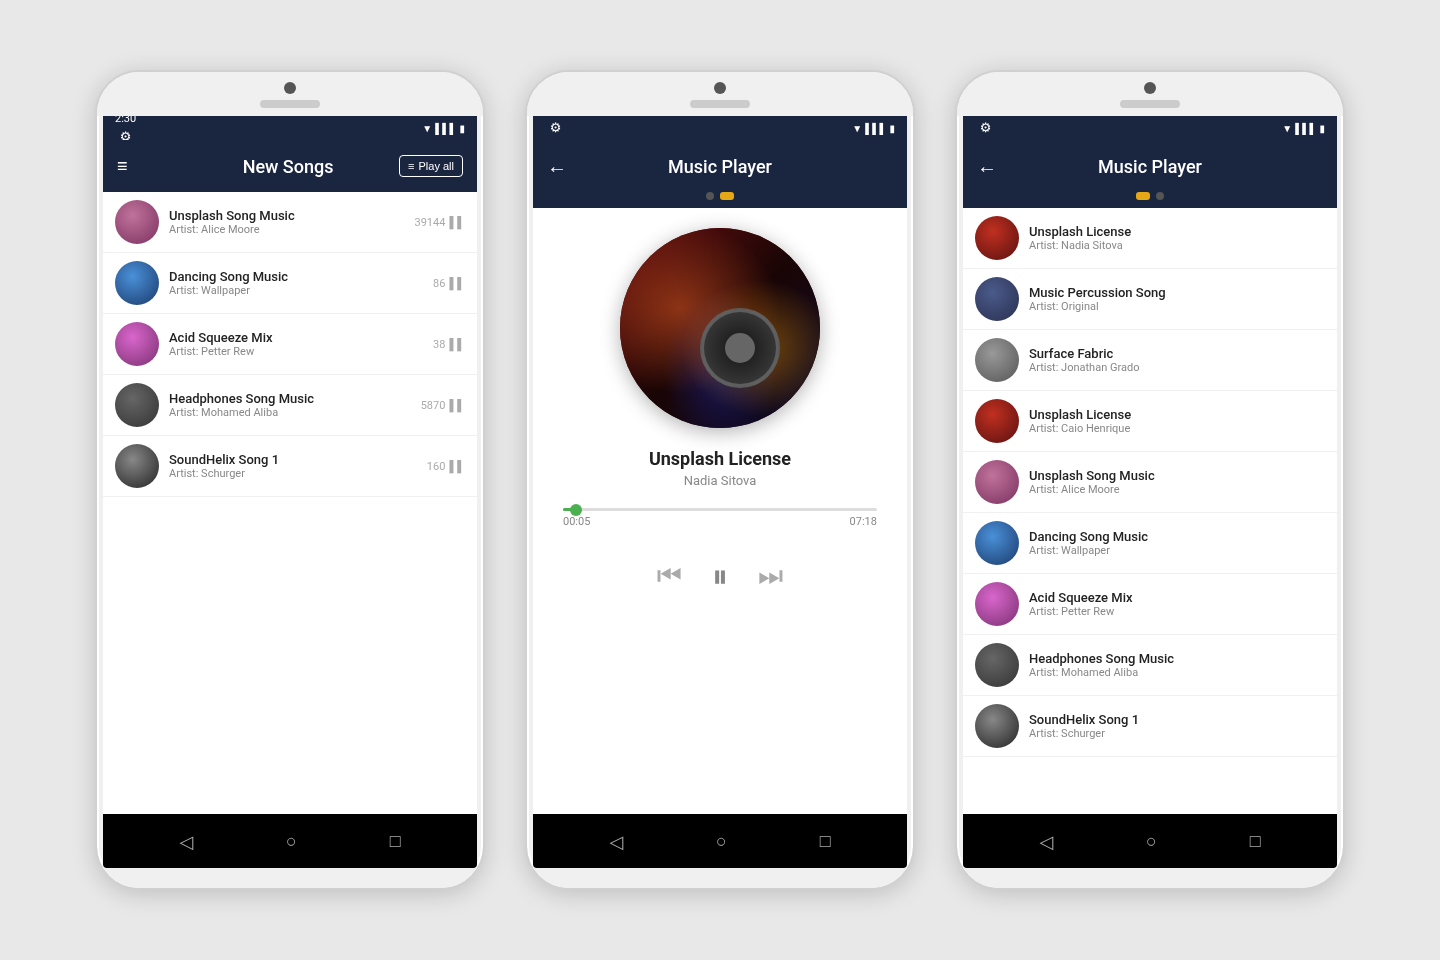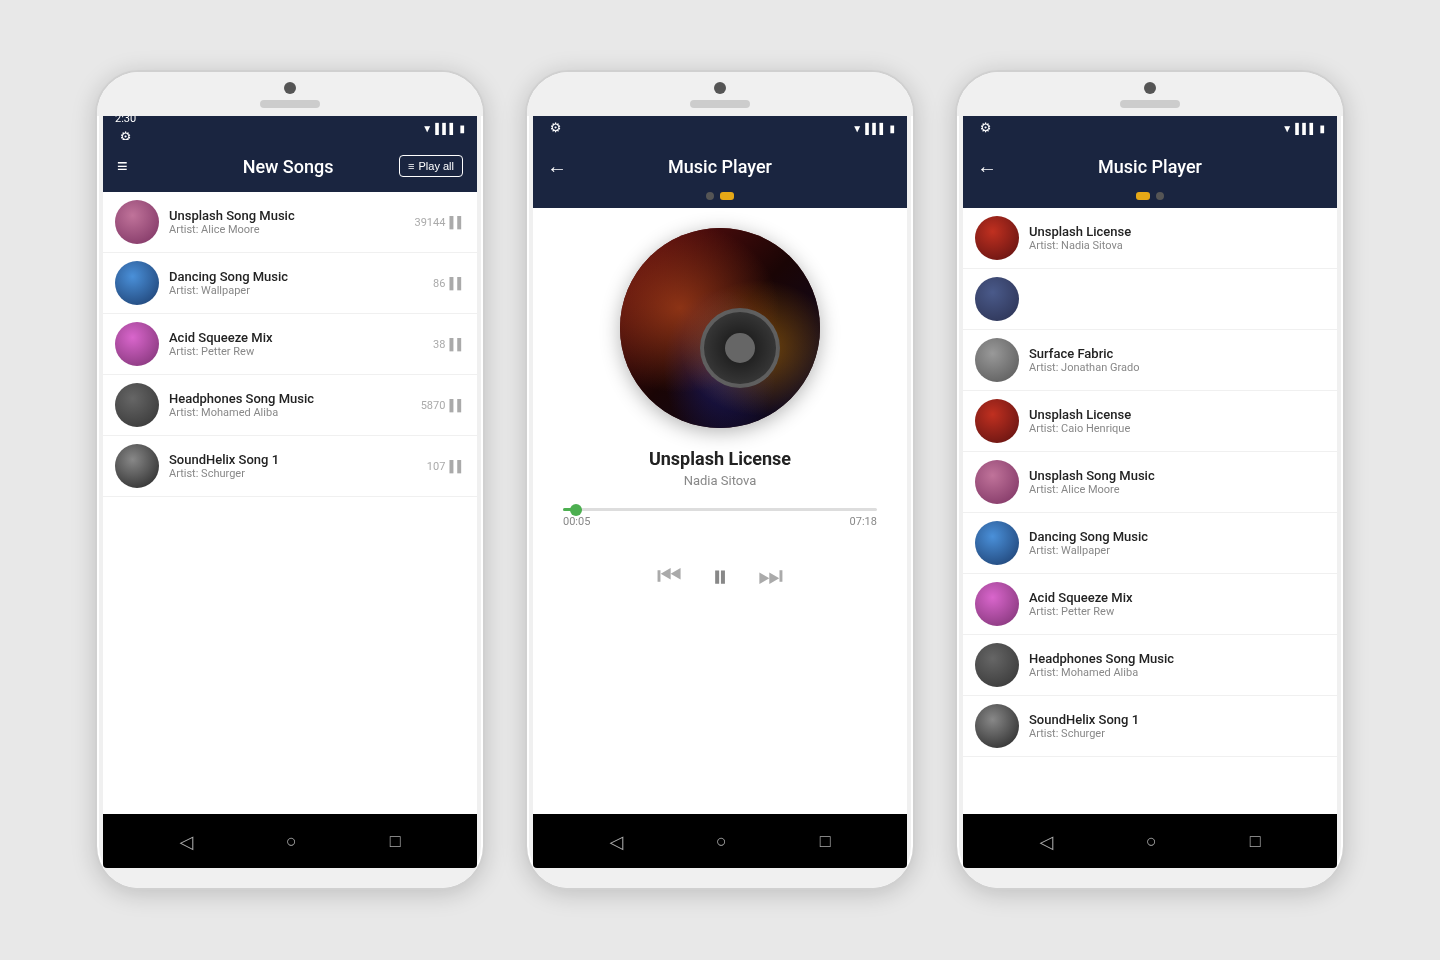--- a/index.html
+++ b/index.html
@@ -491,21 +491,21 @@
           </div>
         </div>
 
         <div class="song-item">
           <div class="song-thumb thumb-5"></div>
           <div class="song-info">
             <div class="song-title">SoundHelix Song 1</div>
             <div class="song-artist">Artist: Schurger</div>
           </div>
           <div class="song-meta">
-            <span>107</span>
+            <span>160</span>
             <span>▌▌</span>
           </div>
         </div>
 
       </div>
     </div>
     <div class="phone-bottom">
       <span class="nav-btn">◁</span>
       <span class="nav-btn">○</span>
       <span class="nav-btn">□</span>
@@ -620,20 +620,24 @@
         <div class="song-item">
           <div class="song-thumb thumb-6"></div>
           <div class="song-info">
             <div class="song-title">Unsplash License</div>
             <div class="song-artist">Artist: Nadia Sitova</div>
           </div>
         </div>
 
         <div class="song-item">
           <div class="song-thumb thumb-7"></div>
+          <div class="song-info">
+            <div class="song-title">Music Percussion Song</div>
+            <div class="song-artist">Artist: Original</div>
+          </div>
         </div>
 
         <div class="song-item">
           <div class="song-thumb thumb-8"></div>
           <div class="song-info">
             <div class="song-title">Surface Fabric</div>
             <div class="song-artist">Artist: Jonathan Grado</div>
           </div>
         </div>
 

